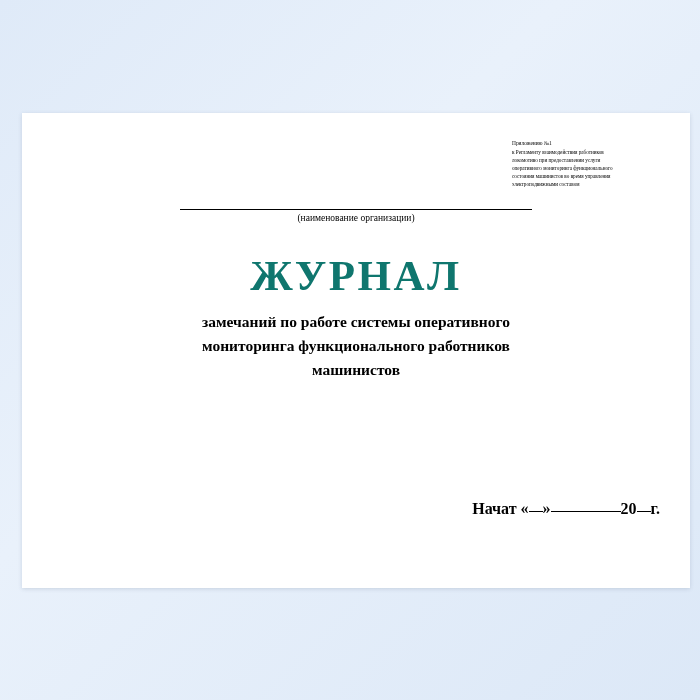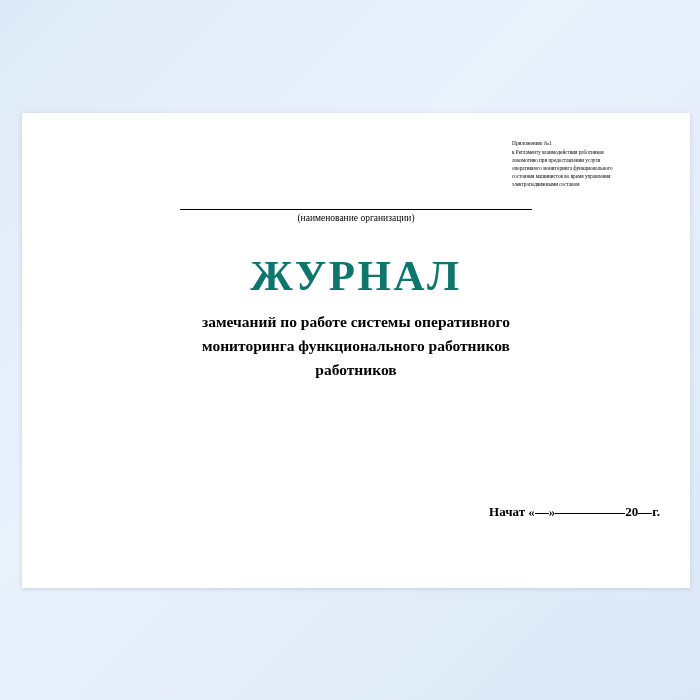--- a/index.html
+++ b/index.html
@@ -91,21 +91,21 @@
     color: #000;
     padding: 0 53px;
   }
   .footer-block {
     position: absolute;
     right: 30px;
     bottom: 62px;
     text-align: right;
     font-family: "Liberation Serif", serif;
     font-weight: bold;
-    font-size: 13px;
+    font-size: 16px;
     color: #000;
     line-height: 2.05;
   }
   .footer-line {
     white-space: nowrap;
   }
   .fill-rule {
     display: inline-block;
     border-bottom: 1px solid #000;
     height: 1px;
@@ -133,21 +133,21 @@
       <div class="org-line-wrap">
         <div class="org-rule"></div>
         <div class="org-caption">(наименование организации)</div>
       </div>
 
       <div class="title-block">
         <div class="doc-title">ЖУРНАЛ</div>
         <div class="doc-subtitle">
           <div>замечаний по работе системы оперативного</div>
           <div>мониторинга функционального работников</div>
-          <div>работников</div>
+          <div>машинистов</div>
         </div>
       </div>
 
       <div class="footer-block">
         <div class="footer-line">
           <span>Начат</span>
           <span>«</span><span class="fill-rule w-small"></span><span>»</span><span class="fill-rule w-long"></span><span>20</span><span class="fill-rule w-small"></span><span>г.</span>
         </div>
       </div>
 

